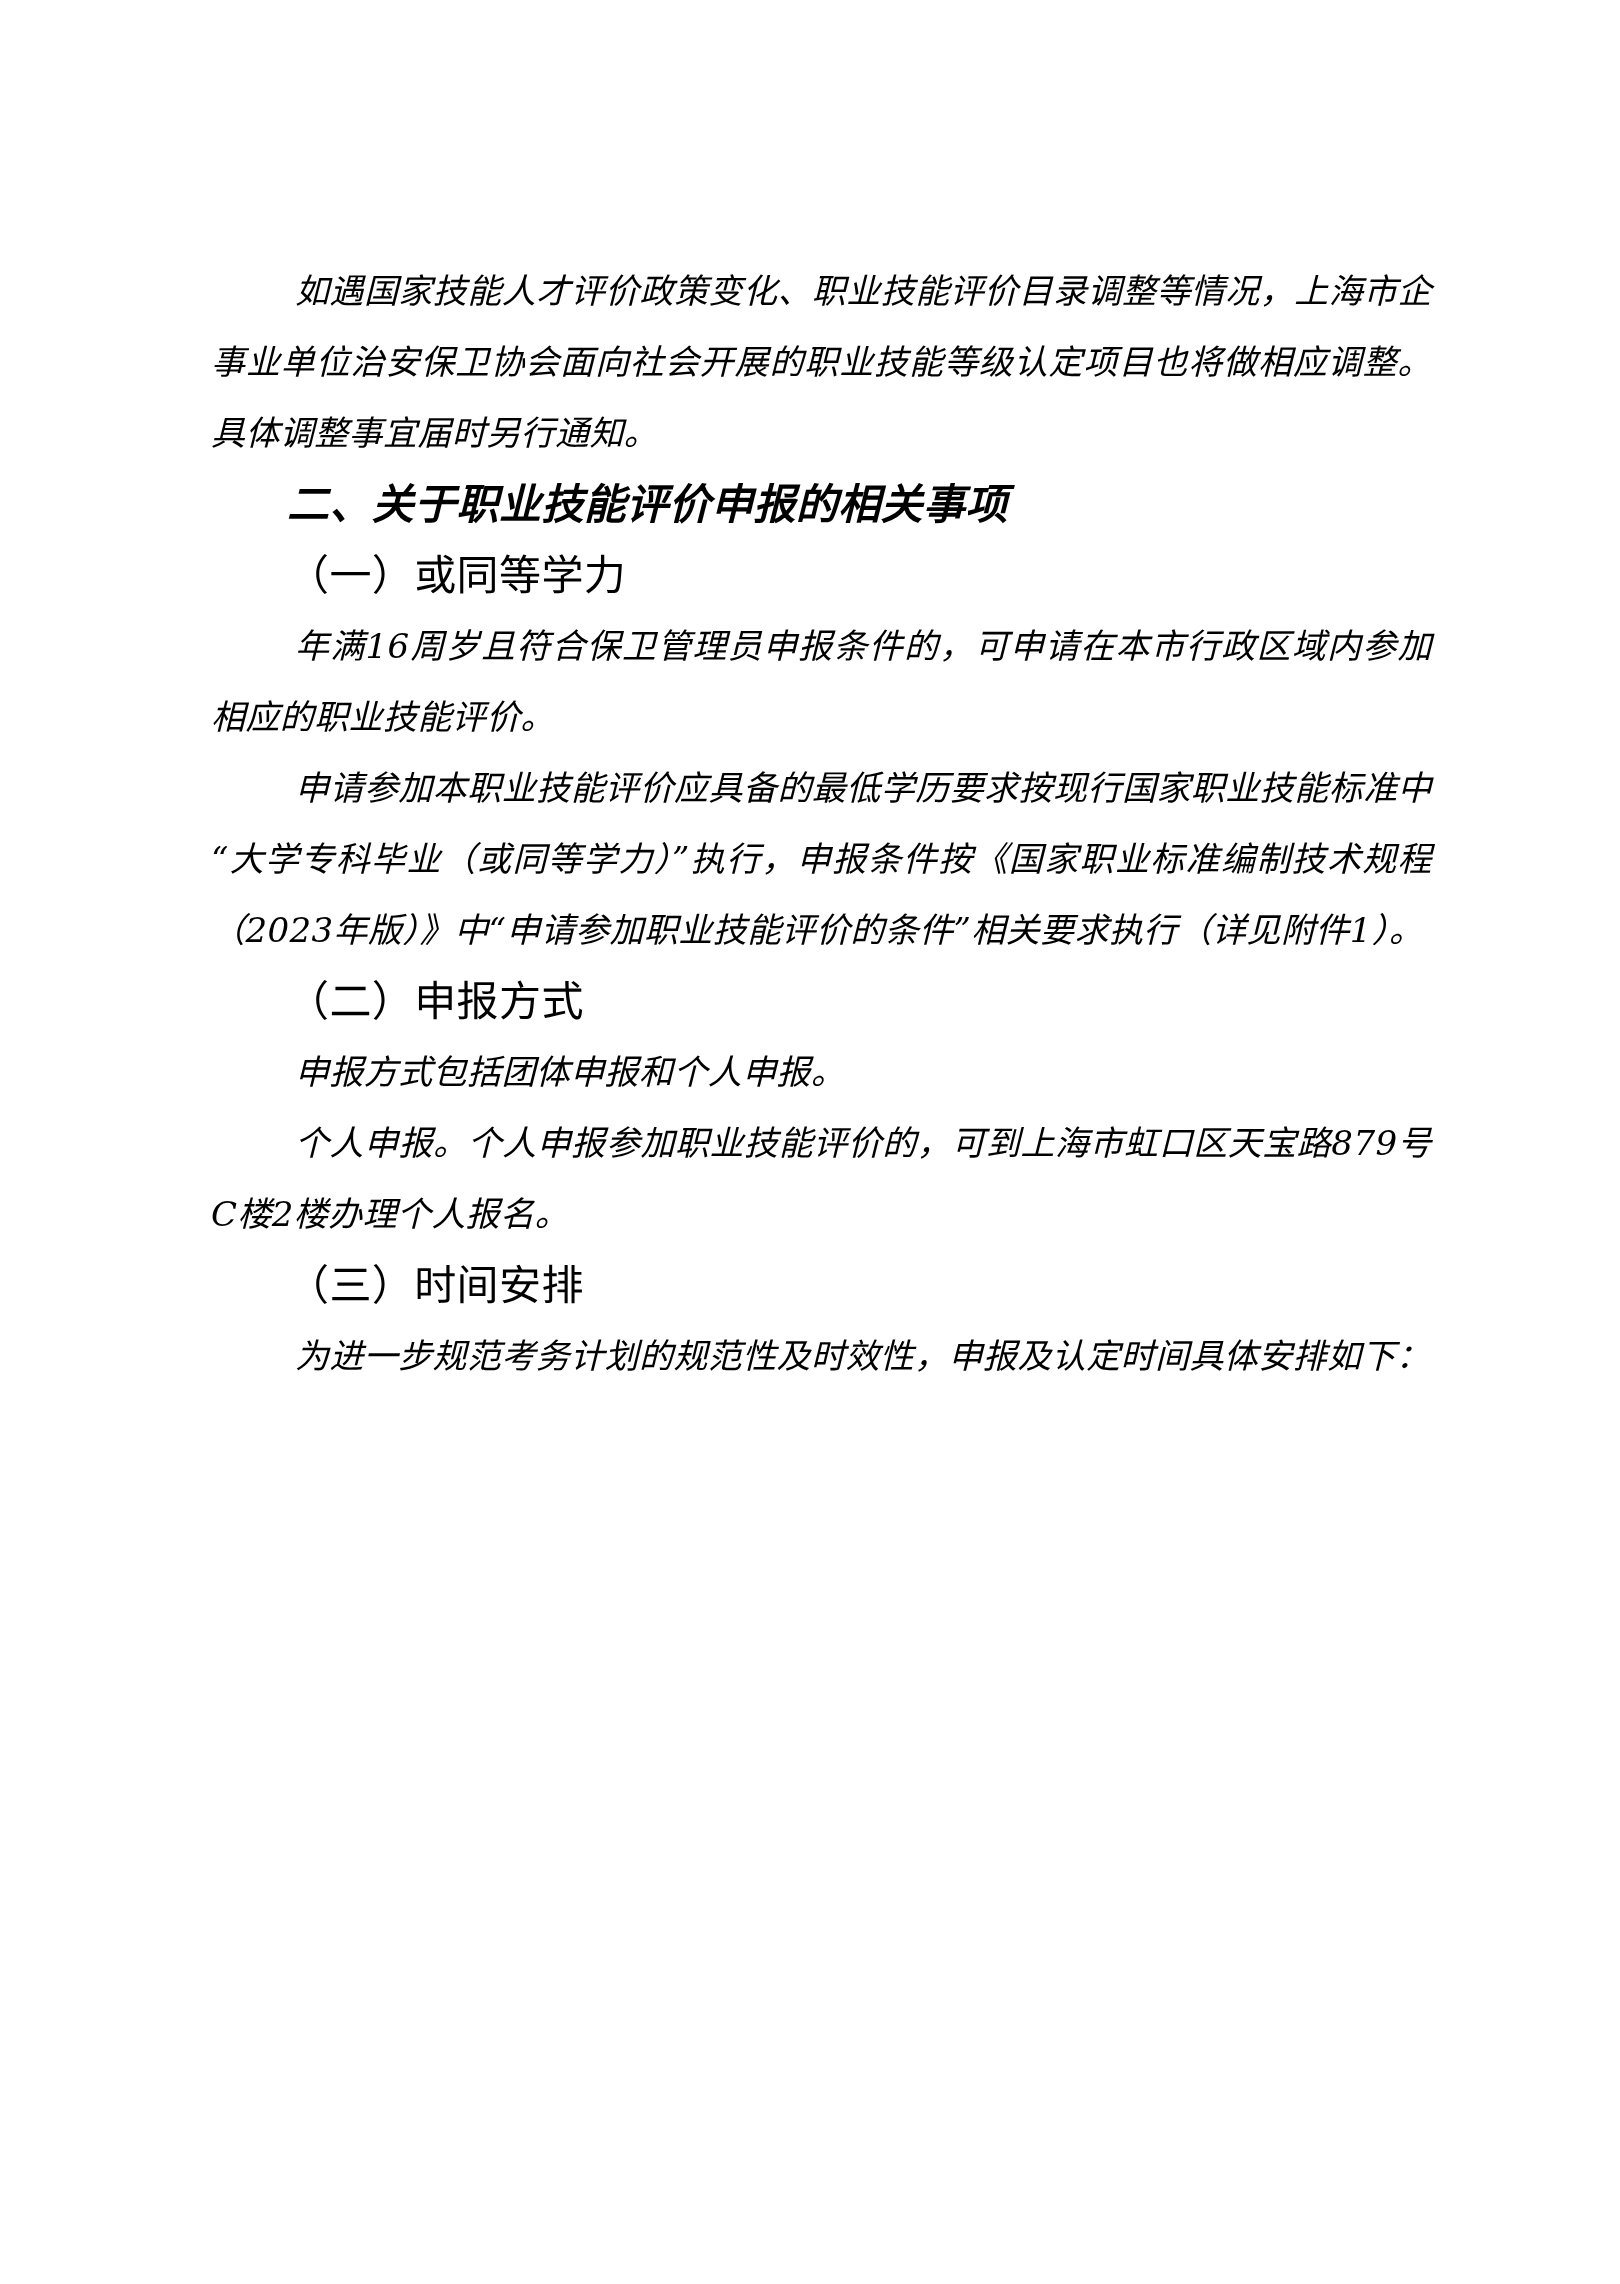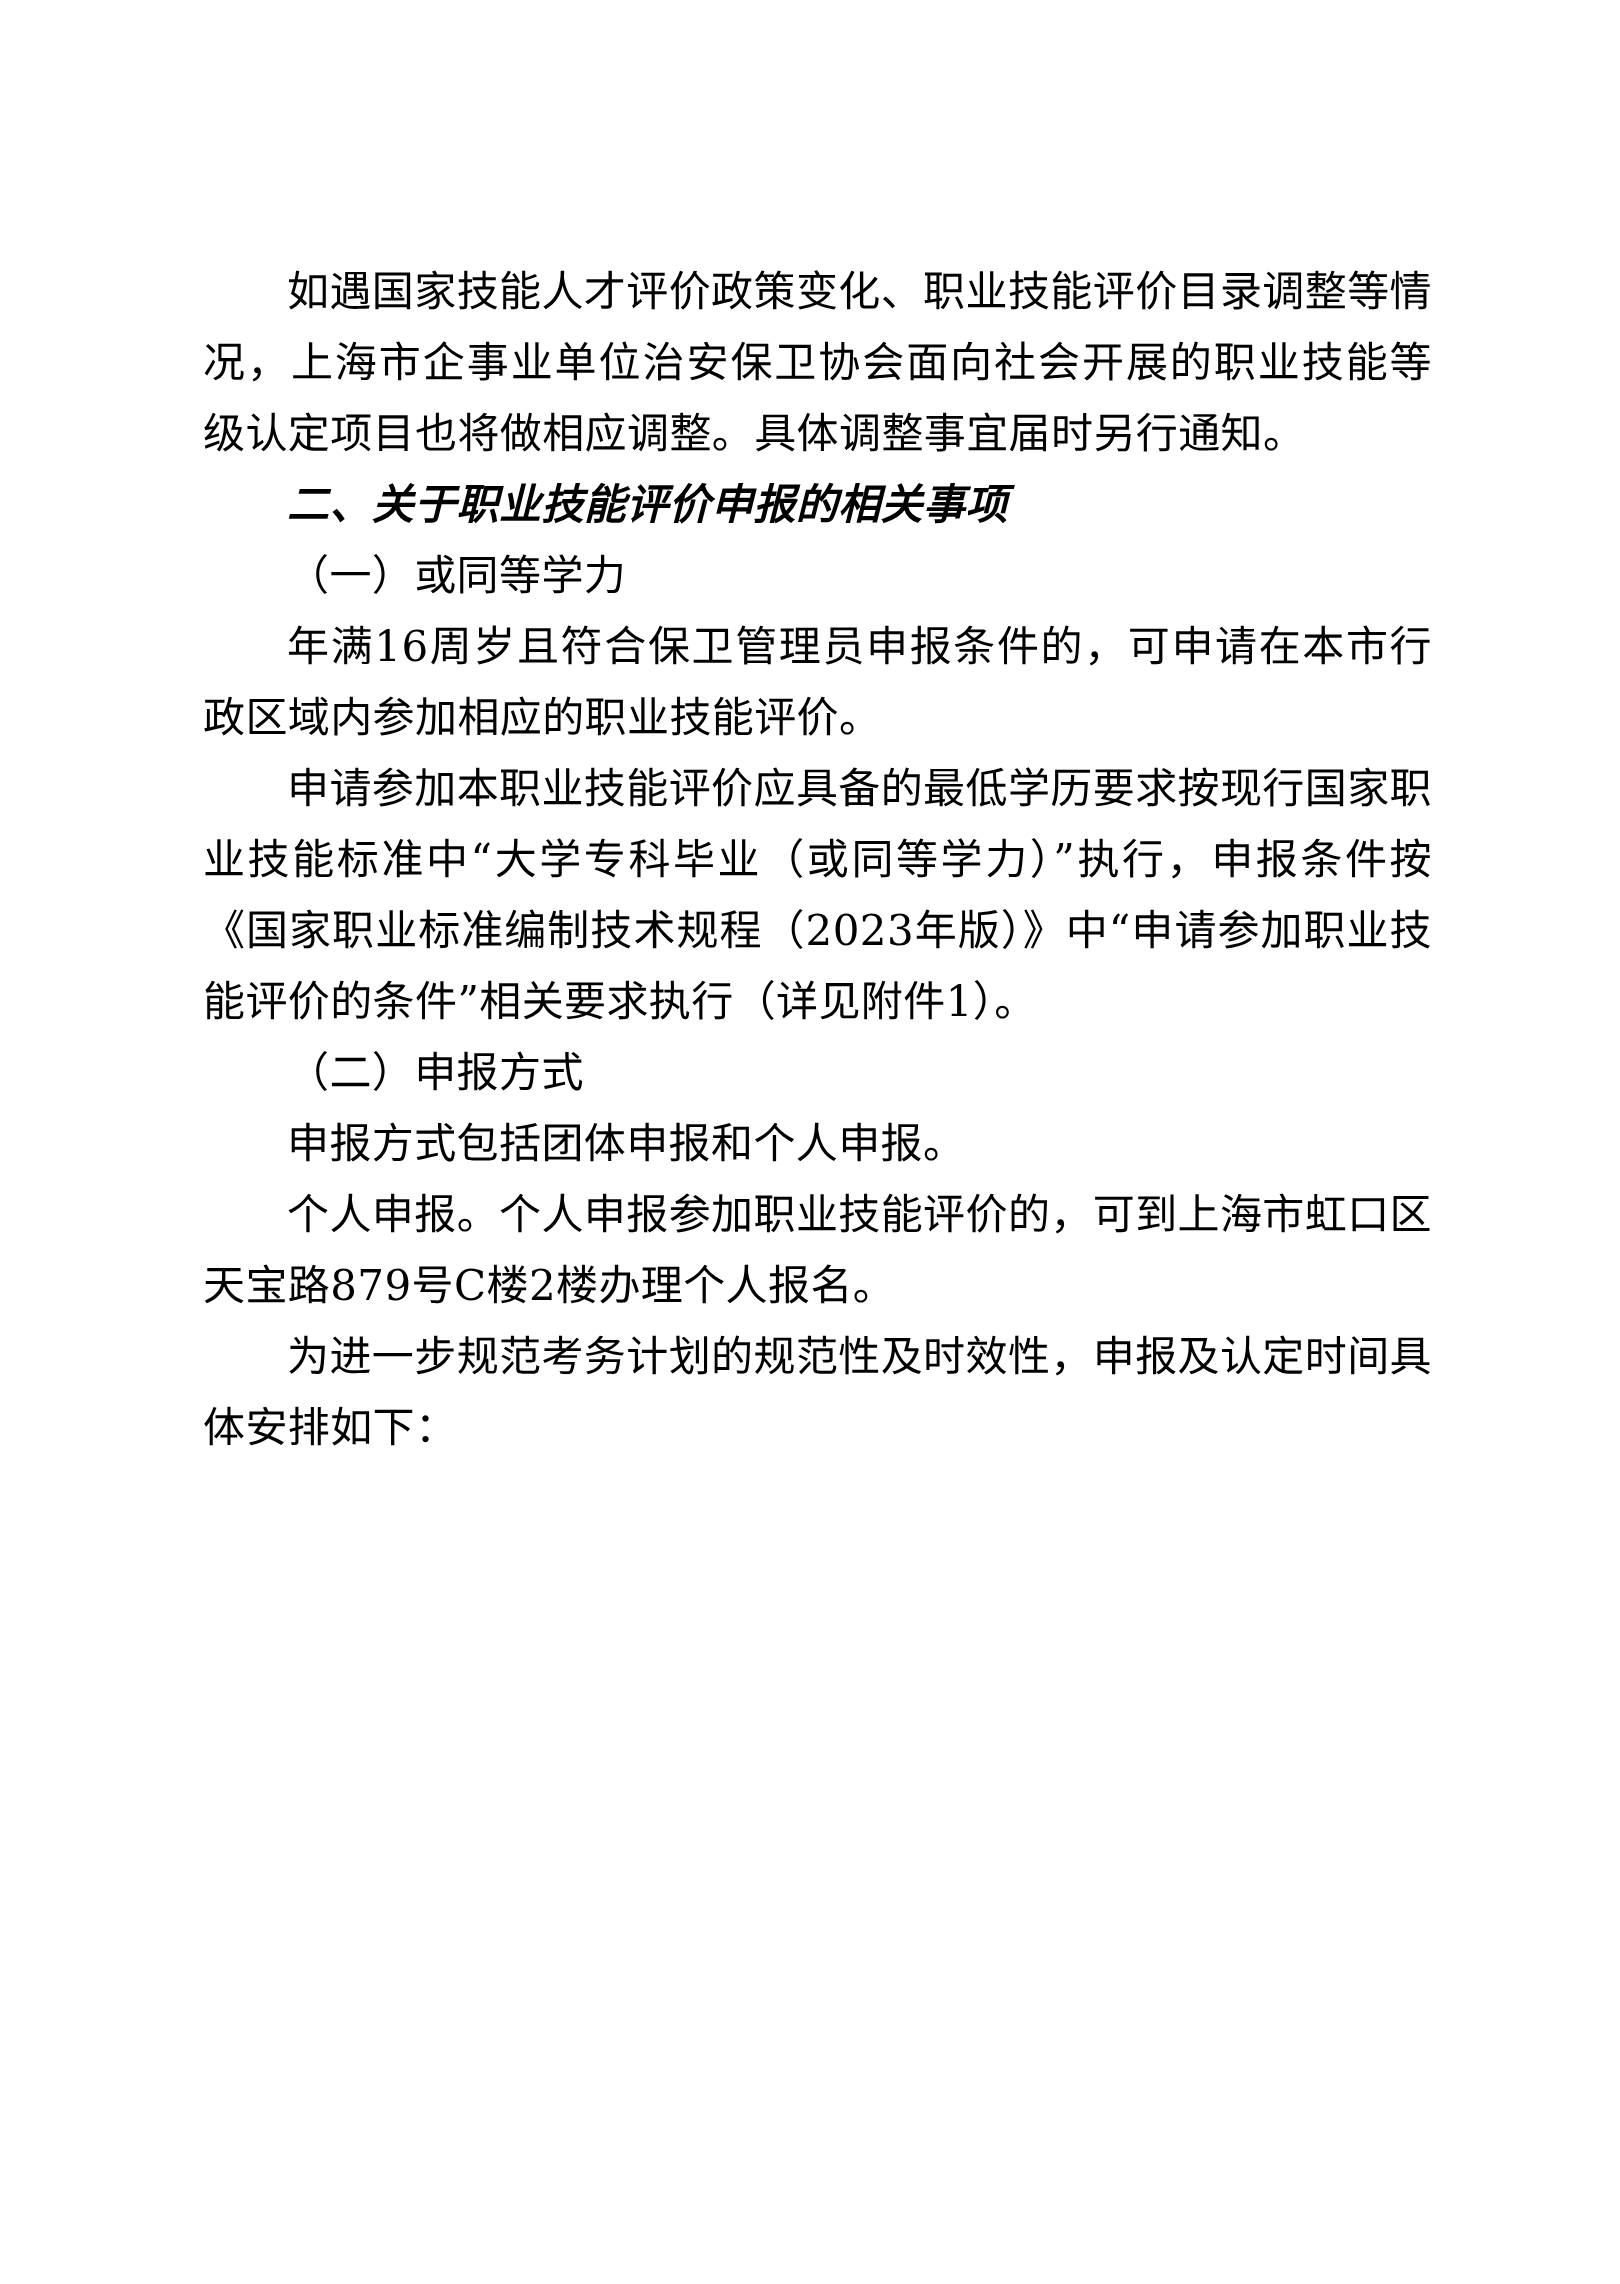--- a/index.html
+++ b/index.html
@@ -21,28 +21,29 @@
     box-sizing: border-box;
     overflow: hidden;
   }
   .content {
     position: absolute;
     left: 203px;
     top: 256px;
     width: 1229px;
   }
   .para {
-    font-size: 42px;
+    font-size: 34px;
     line-height: 71px;
     text-align: justify;
     text-align-last: left;
     text-justify: inter-ideograph;
-    margin: 0 0 0 0;
+    margin: 0 0 0 8px;
     letter-spacing: 0.4px;
     font-weight: 400;
+    font-style: italic;
   }
   .indent {
     text-indent: 84px;
   }
   .heading {
     font-size: 42px;
     line-height: 71px;
     text-indent: 84px;
     font-weight: 700;
     margin: 0;
@@ -73,18 +74,19 @@
 
     <p class="para indent">申请参加本职业技能评价应具备的最低学历要求按现行国家职业技能标准中“大学专科毕业（或同等学力）”执行，申报条件按《国家职业标准编制技术规程（2023年版）》中“申请参加职业技能评价的条件”相关要求执行（详见附件1）。</p>
 
     <p class="sub-heading">（二）申报方式</p>
 
     <p class="para indent">申报方式包括团体申报和个人申报。</p>
 
 
     <p class="para indent">个人申报。个人申报参加职业技能评价的，可到上海市虹口区天宝路879号C楼2楼办理个人报名。</p>
 
+    <p class="sub-heading">（三）时间安排</p>
 
     <p class="para indent">为进一步规范考务计划的规范性及时效性，申报及认定时间具体安排如下：</p>
 
   </div>
 </div>
 
 
 </body></html>

